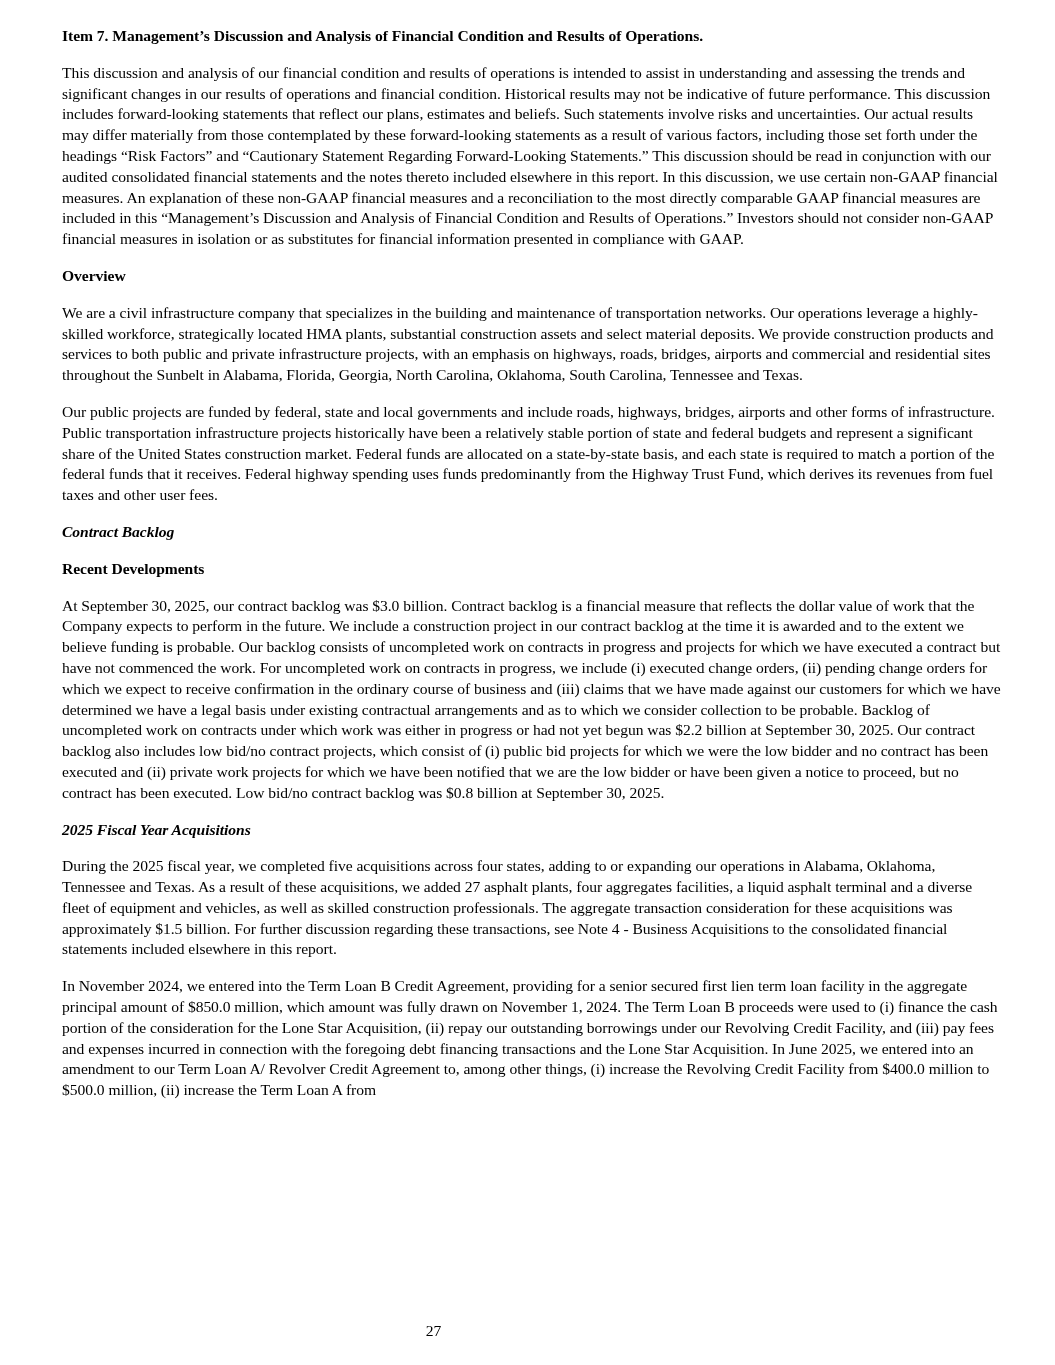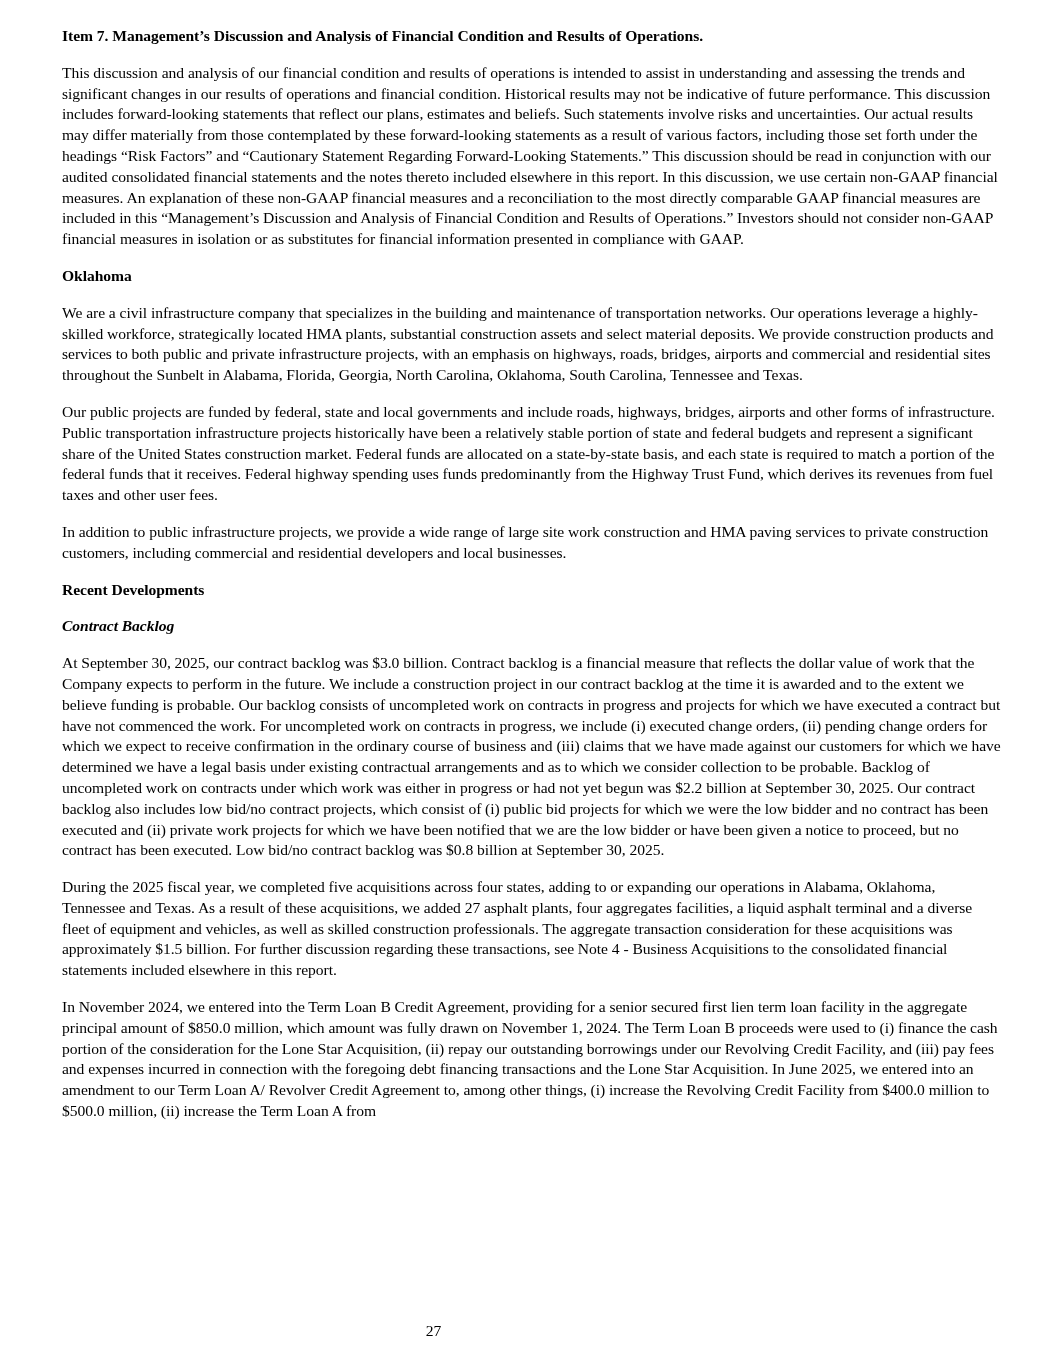--- a/index.html
+++ b/index.html
@@ -47,28 +47,28 @@
   }
   #title { margin-top: 0; }
 </style>
 </head>
 <body>
 
 <div class="page">
   <p id="title" class="blk h-bold">Item 7. Management’s Discussion and Analysis of Financial Condition and Results of Operations.</p>
   <p class="blk ital">This discussion and analysis of our financial condition and results of operations is intended to assist in understanding and assessing the trends and significant changes in our results of operations and financial condition. Historical results may not be indicative of future performance. This discussion includes forward-looking statements that reflect our plans, estimates and beliefs. Such statements involve risks and uncertainties. Our actual results may differ materially from those contemplated by these forward-looking statements as a result of various factors, including those set forth under the headings “Risk Factors” and “Cautionary Statement Regarding Forward-Looking Statements.” This discussion should be read in conjunction with our audited consolidated financial statements and the notes thereto included elsewhere in this report. In this discussion, we use certain non-GAAP financial measures. An explanation of these non-GAAP financial measures and a reconciliation to the most directly comparable GAAP financial measures are included in this “Management’s Discussion and Analysis of Financial Condition and Results of Operations.” Investors should not consider non-GAAP financial measures in isolation or as substitutes for financial information presented in compliance with GAAP.</p>
 
-  <p class="blk h-bold">Oklahoma</p>
+  <p class="blk h-bold">Overview</p>
   <p class="blk">We are a civil infrastructure company that specializes in the building and maintenance of transportation networks. Our operations leverage a highly-skilled workforce, strategically located HMA plants, substantial construction assets and select material deposits. We provide construction products and services to both public and private infrastructure projects, with an emphasis on highways, roads, bridges, airports and commercial and residential sites throughout the Sunbelt in Alabama, Florida, Georgia, North Carolina, Oklahoma, South Carolina, Tennessee and Texas.</p>
   <p class="blk">Our public projects are funded by federal, state and local governments and include roads, highways, bridges, airports and other forms of infrastructure. Public transportation infrastructure projects historically have been a relatively stable portion of state and federal budgets and represent a significant share of the United States construction market. Federal funds are allocated on a state-by-state basis, and each state is required to match a portion of the federal funds that it receives. Federal highway spending uses funds predominantly from the Highway Trust Fund, which derives its revenues from fuel taxes and other user fees.</p>
-  <p class="blk">In addition to public infrastructure projects, we provide a wide range of large site work construction and HMA paving services to private construction customers, including commercial and residential developers and local businesses.</p>
+
+  <p class="blk h-bi">Contract Backlog</p>
 
   <p class="blk h-bold">Recent Developments</p>
-
-  <p class="blk h-bi">Contract Backlog</p>
   <p class="blk">At September 30, 2025, our contract backlog was $3.0 billion. Contract backlog is a financial measure that reflects the dollar value of work that the Company expects to perform in the future. We include a construction project in our contract backlog at the time it is awarded and to the extent we believe funding is probable. Our backlog consists of uncompleted work on contracts in progress and projects for which we have executed a contract but have not commenced the work. For uncompleted work on contracts in progress, we include (i) executed change orders, (ii) pending change orders for which we expect to receive confirmation in the ordinary course of business and (iii) claims that we have made against our customers for which we have determined we have a legal basis under existing contractual arrangements and as to which we consider collection to be probable. Backlog of uncompleted work on contracts under which work was either in progress or had not yet begun was $2.2 billion at September 30, 2025. Our contract backlog also includes low bid/no contract projects, which consist of (i) public bid projects for which we were the low bidder and no contract has been executed and (ii) private work projects for which we have been notified that we are the low bidder or have been given a notice to proceed, but no contract has been executed. Low bid/no contract backlog was $0.8 billion at September 30, 2025.</p>
 
+  <p class="blk h-bi">2025 Fiscal Year Acquisitions</p>
   <p class="blk">During the 2025 fiscal year, we completed five acquisitions across four states, adding to or expanding our operations in Alabama, Oklahoma, Tennessee and Texas.  As a result of these acquisitions, we added 27 asphalt plants, four aggregates facilities, a liquid asphalt terminal and a diverse fleet of equipment and vehicles, as well as skilled construction professionals.  The aggregate transaction consideration for these acquisitions was approximately $1.5 billion. For further discussion regarding these transactions, see Note 4 - Business Acquisitions to the consolidated financial statements included elsewhere in this report.</p>
 
   <p class="blk">In November 2024, we entered into the Term Loan B Credit Agreement, providing for a senior secured first lien term loan facility in the aggregate principal amount of $850.0 million, which amount was fully drawn on November 1, 2024. The Term Loan B proceeds were used to (i) finance the cash portion of the consideration for the Lone Star Acquisition, (ii) repay our outstanding borrowings under our Revolving Credit Facility, and (iii) pay fees and expenses incurred in connection with the foregoing debt financing transactions and the Lone Star Acquisition. In June 2025, we entered into an amendment to our Term Loan A/ Revolver Credit Agreement to, among other things, (i) increase the Revolving Credit Facility from $400.0 million to $500.0 million, (ii) increase the Term Loan A from</p>
 </div>
 
 <div class="page-number">27</div>
 
 </body></html>

